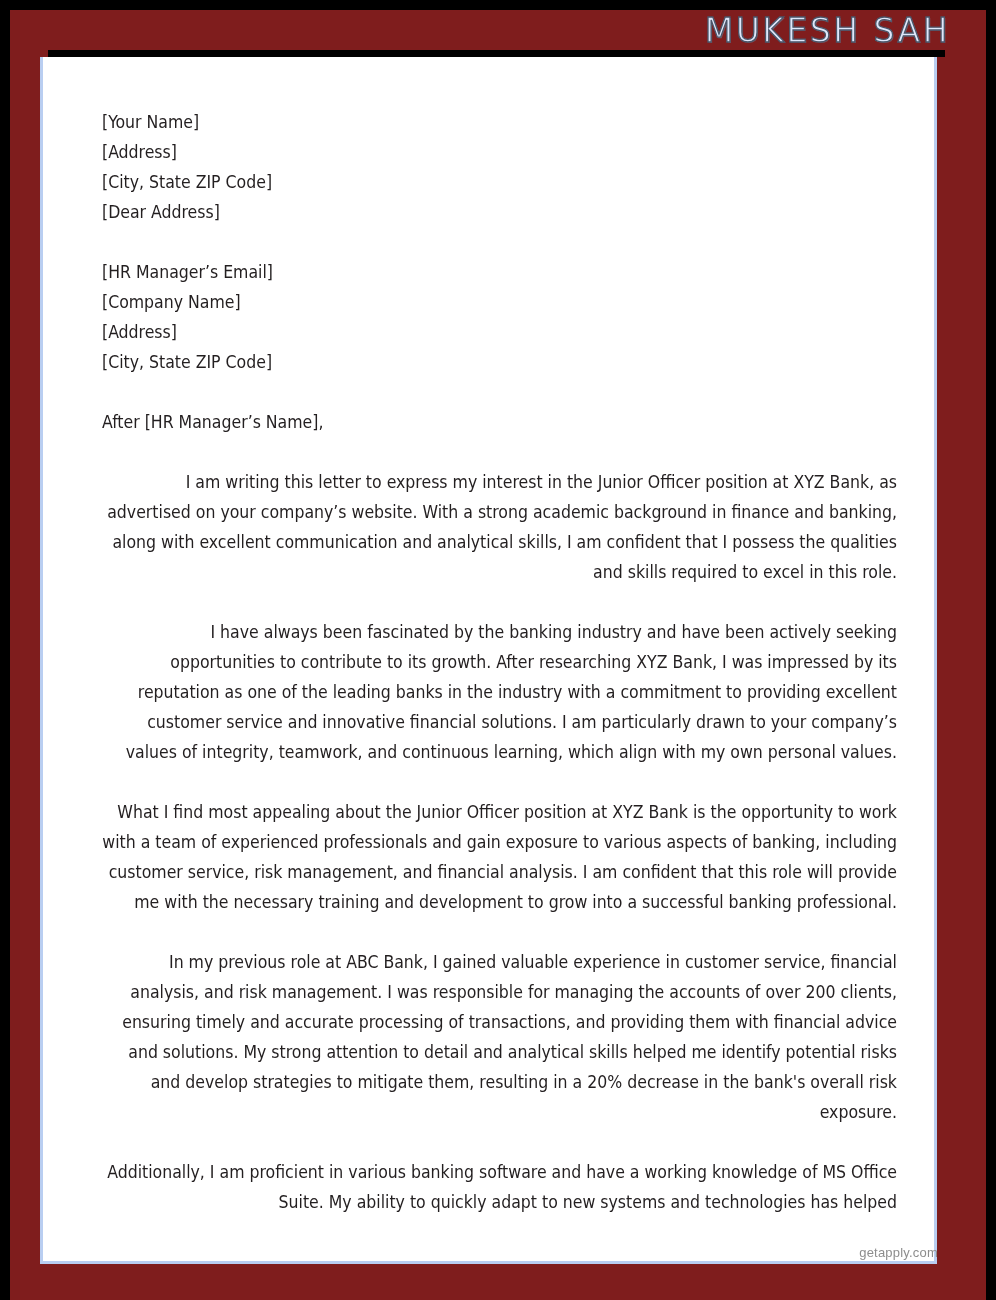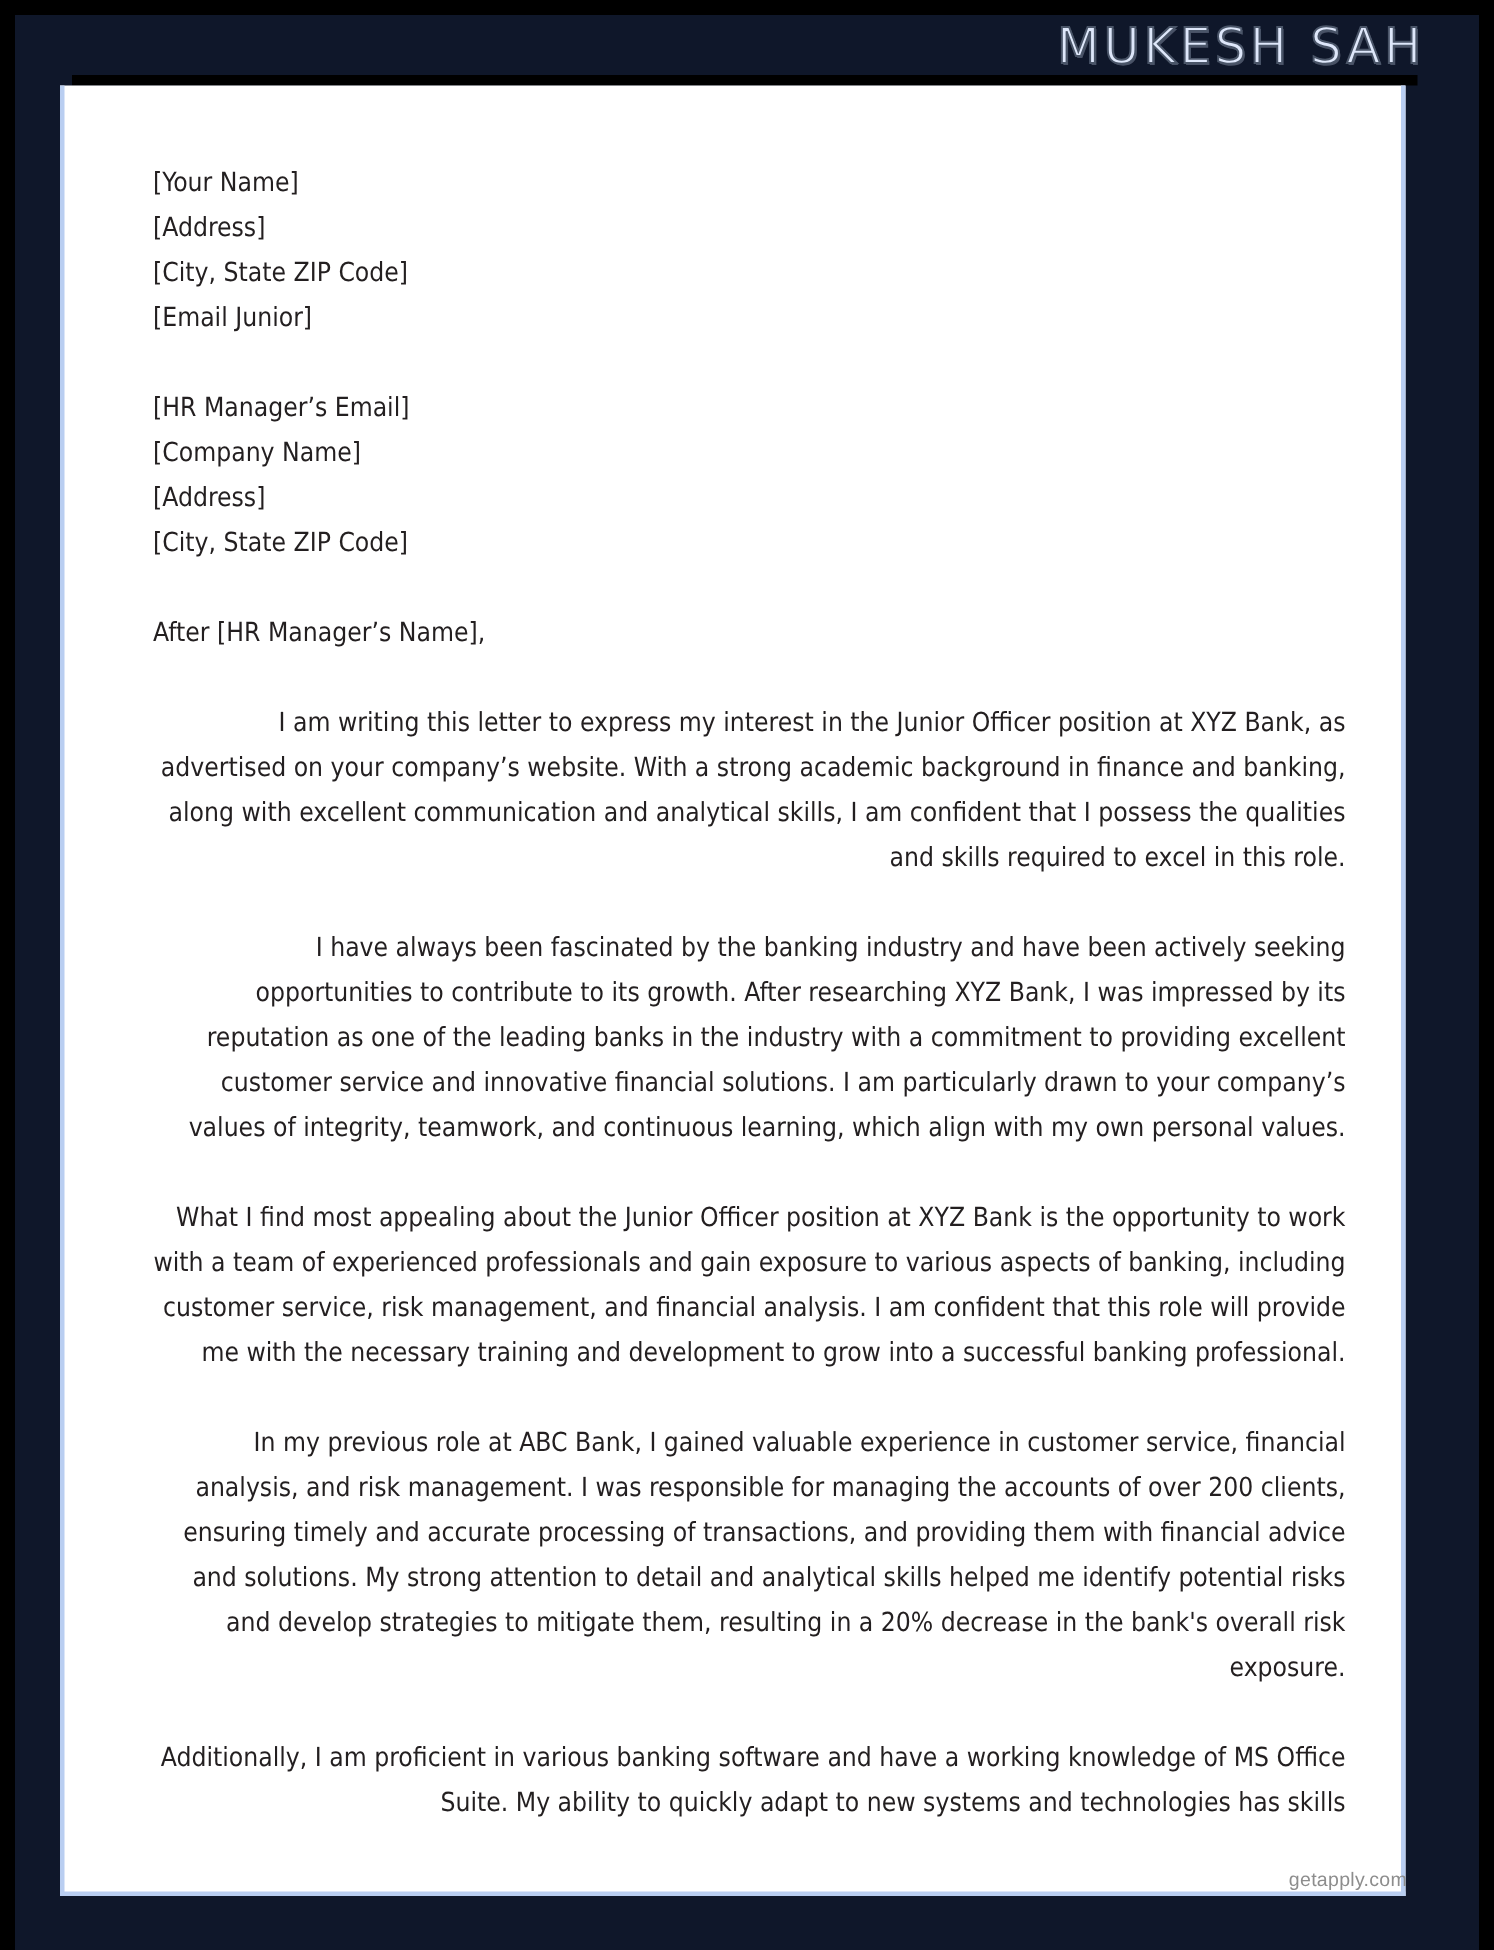--- a/index.html
+++ b/index.html
@@ -13,21 +13,21 @@
     position: relative;
     width: 996px; height: 1300px;
     background: #000000;
     overflow: hidden;
   }
   
   #paper {
     position: absolute;
     left: 10px; top: 10px;
     width: 976px; height: 1290px;
-    background: #0f172a;
+    background: #7f1d1d;
     overflow: hidden;
   }
   
   #header {
     position: absolute;
     left: 0; top: 0;
     width: 976px; height: 40px;
     display: flex;
     align-items: center;
     justify-content: flex-end;
@@ -101,37 +101,37 @@
 
     <div id="black-rule"></div>
 
     <div id="letter-card">
       <div id="letter-body">
 
         <div class="addr-block">
           <div class="addr-line">[Your Name]</div>
           <div class="addr-line">[Address]</div>
           <div class="addr-line">[City, State ZIP Code]</div>
-          <div class="addr-line">[Email Junior]</div>
+          <div class="addr-line">[Dear Address]</div>
         </div>
 
         <div class="addr-block">
           <div class="addr-line">[HR Manager’s Email]</div>
           <div class="addr-line">[Company Name]</div>
           <div class="addr-line">[Address]</div>
           <div class="addr-line">[City, State ZIP Code]</div>
         </div>
 
         <div class="salutation">After [HR Manager’s Name],</div>
 
         <div class="para">I am writing this letter to express my interest in the Junior Officer position at XYZ Bank, as advertised on your company’s website. With a strong academic background in finance and banking, along with excellent communication and analytical skills, I am confident that I possess the qualities and skills required to excel in this role.</div>
         <div class="para">I have always been fascinated by the banking industry and have been actively seeking opportunities to contribute to its growth. After researching XYZ Bank, I was impressed by its reputation as one of the leading banks in the industry with a commitment to providing excellent customer service and innovative financial solutions. I am particularly drawn to your company’s values of integrity, teamwork, and continuous learning, which align with my own personal values.</div>
         <div class="para">What I find most appealing about the Junior Officer position at XYZ Bank is the opportunity to work with a team of experienced professionals and gain exposure to various aspects of banking, including customer service, risk management, and financial analysis. I am confident that this role will provide me with the necessary training and development to grow into a successful banking professional.</div>
         <div class="para">In my previous role at ABC Bank, I gained valuable experience in customer service, financial analysis, and risk management. I was responsible for managing the accounts of over 200 clients, ensuring timely and accurate processing of transactions, and providing them with financial advice and solutions. My strong attention to detail and analytical skills helped me identify potential risks and develop strategies to mitigate them, resulting in a 20% decrease in the bank's overall risk exposure.</div>
-        <div class="para">Additionally, I am proficient in various banking software and have a working knowledge of MS Office Suite. My ability to quickly adapt to new systems and technologies has skills</div>
+        <div class="para">Additionally, I am proficient in various banking software and have a working knowledge of MS Office Suite. My ability to quickly adapt to new systems and technologies has helped</div>
 
       </div>
     </div>
 
     <div id="watermark">getapply.com</div>
 
   </div>
 </div>
 
 </body></html>

